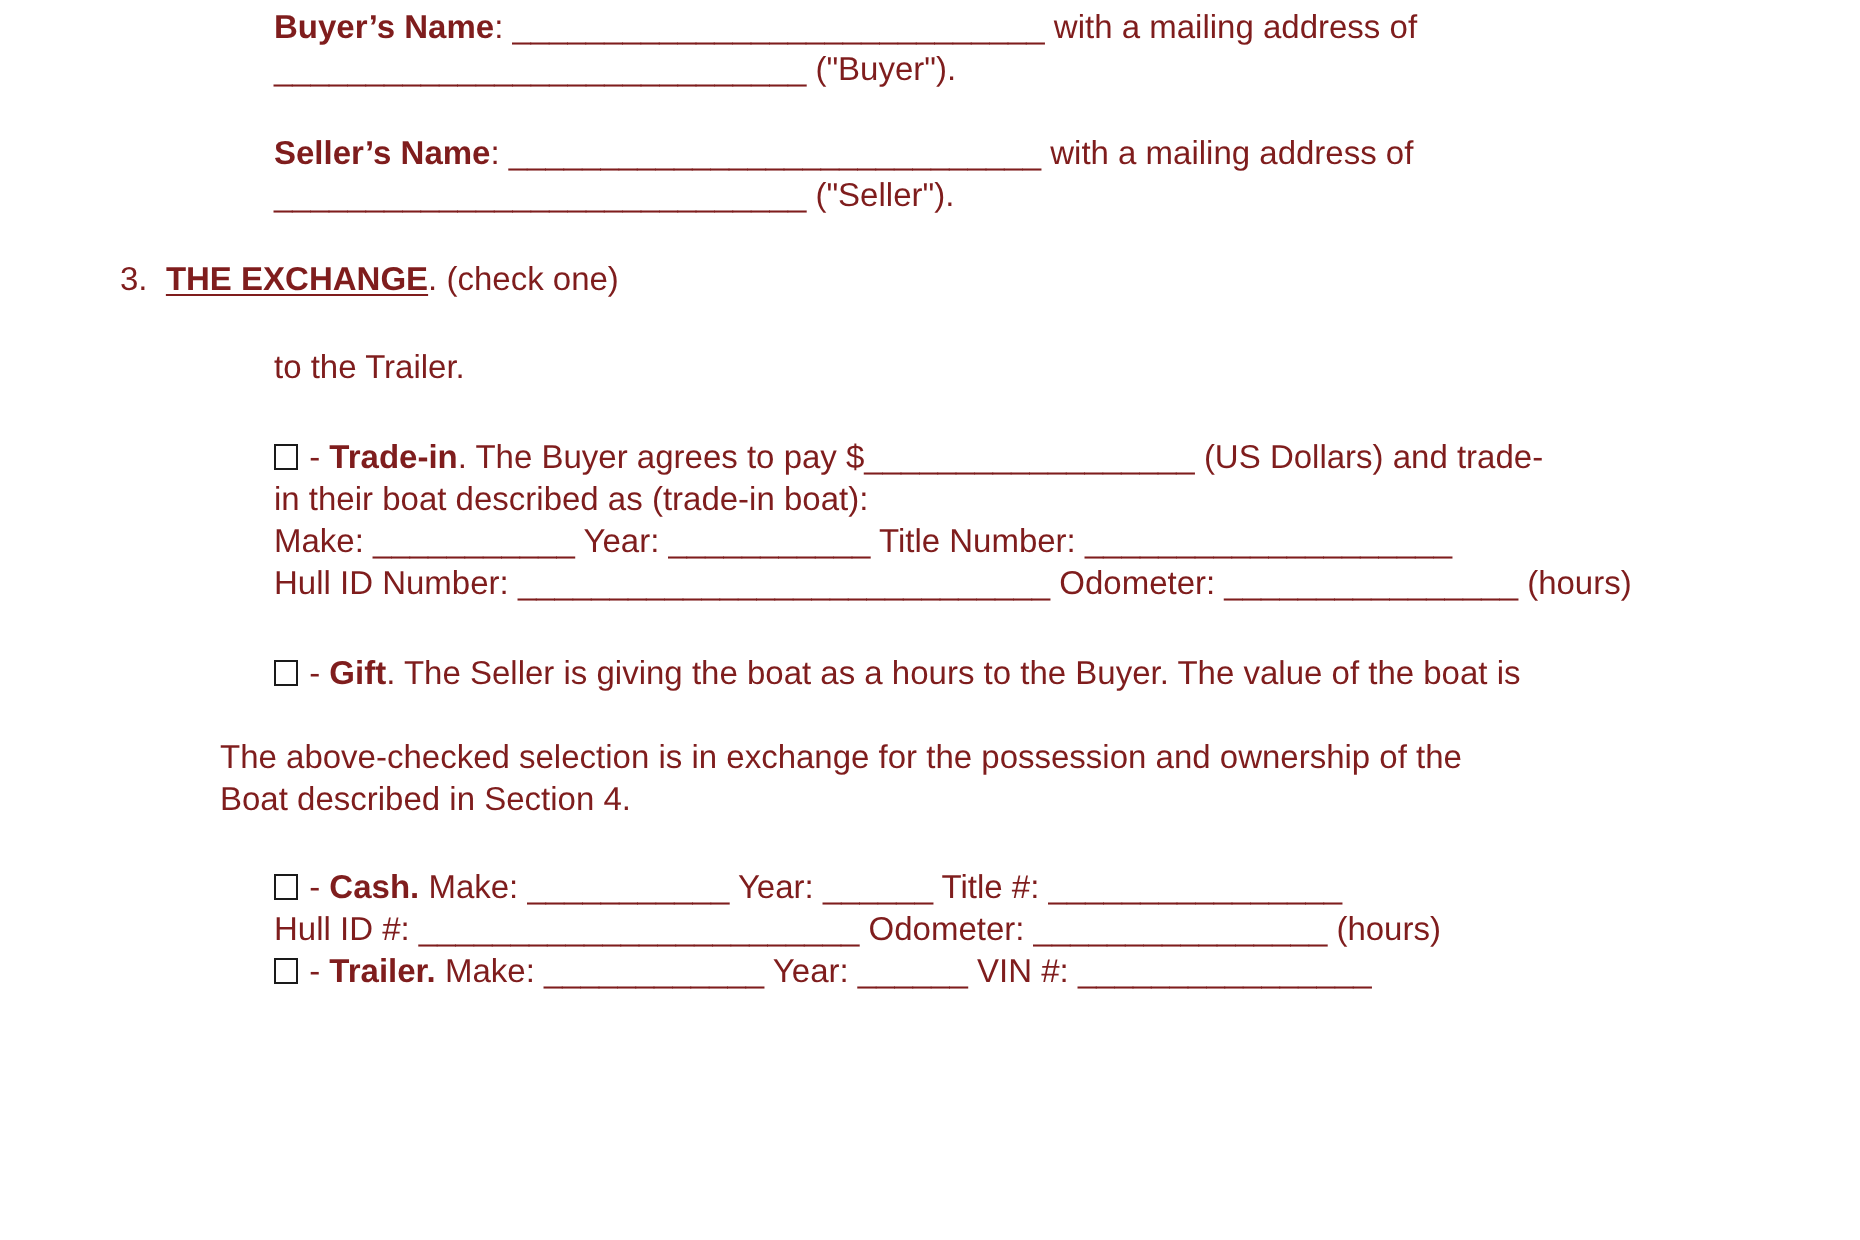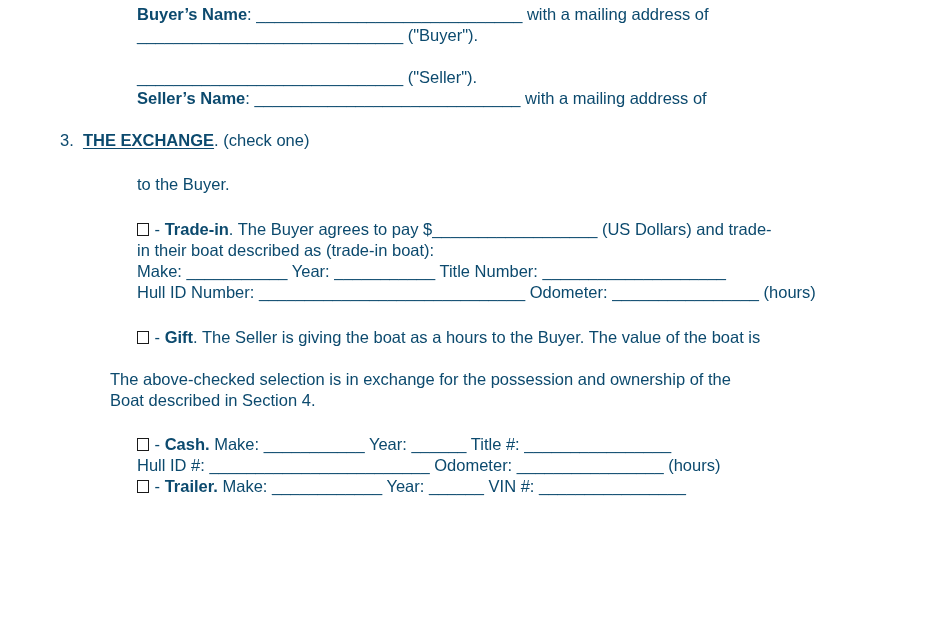--- a/index.html
+++ b/index.html
@@ -3,21 +3,21 @@
 <meta charset="utf-8">
 <style>
   html,body{margin:0;padding:0;background:#ffffff;}
   .page{
     position:relative;
     width:930px;height:620px;
     background:#ffffff;
     overflow:hidden;
     font-family:"Liberation Sans","DejaVu Sans",sans-serif;
     font-size:16.5px;line-height:21px;
-    color:#0c4a6e;
+    color:#7f1d1d;
   }
   .doc{position:absolute;top:4px;left:0;width:930px;}
   .block{white-space:pre;}
   .line{white-space:pre;}
   .bold{font-weight:700;}
   .bold-underline{font-weight:700;text-decoration:underline;text-underline-offset:2px;}
   .checkbox{
     display:inline-block;
     width:10px;height:11px;
     border:1.5px solid #1a1a1a;
@@ -25,22 +25,22 @@
     margin-right:1px;
     box-sizing:content-box;
   }
 </style>
 </head>
 <body>
 
 <div class="page">
   <div class="doc">
       <div class="block" style="margin-left: 137px; margin-top: 0px;"><div class="line"><span class="bold">Buyer’s Name</span><span class="">: _____________________________ with a mailing address of</span></div><div class="line"><span class="">_____________________________ ("Buyer").</span></div></div>
-      <div class="block" style="margin-left: 137px; margin-top: 21px;"><div class="line"><span class="">_____________________________ ("Seller").</span></div><div class="line"><span class="bold">Seller’s Name</span><span class="">: _____________________________ with a mailing address of</span></div></div>
+      <div class="block" style="margin-left: 137px; margin-top: 21px;"><div class="line"><span class="bold">Seller’s Name</span><span class="">: _____________________________ with a mailing address of</span></div><div class="line"><span class="">_____________________________ ("Seller").</span></div></div>
       <div class="block" style="margin-left: 60px; margin-top: 21px;"><div class="line"><span class="">3.  </span><span class="bold-underline">THE EXCHANGE</span><span class="">. (check one)</span></div></div>
-      <div class="block" style="margin-left: 137px; margin-top: 23px;"><div class="line"><span class="">to the Buyer.</span></div></div>
+      <div class="block" style="margin-left: 137px; margin-top: 23px;"><div class="line"><span class="">to the Trailer.</span></div></div>
       <div class="block" style="margin-left: 137px; margin-top: 24px;"><div class="line"><span class="checkbox"></span><span class=""> - </span><span class="bold">Trade-in</span><span class="">. The Buyer agrees to pay $__________________ (US Dollars) and trade-</span></div><div class="line"><span class="">in their boat described as (trade-in boat):</span></div><div class="line"><span class="">Make: ___________ Year: ___________ Title Number: ____________________</span></div><div class="line"><span class="">Hull ID Number: _____________________________ Odometer: ________________ (hours)</span></div></div>
       <div class="block" style="margin-left: 137px; margin-top: 24px;"><div class="line"><span class="checkbox"></span><span class=""> - </span><span class="bold">Gift</span><span class="">. The Seller is giving the boat as a hours to the Buyer. The value of the boat is</span></div></div>
       <div class="block" style="margin-left: 110px; margin-top: 21px;"><div class="line"><span class="">The above-checked selection is in exchange for the possession and ownership of the</span></div><div class="line"><span class="">Boat described in Section 4.</span></div></div>
       <div class="block" style="margin-left: 137px; margin-top: 23px;"><div class="line"><span class="checkbox"></span><span class=""> - </span><span class="bold">Cash.</span><span class=""> Make: ___________ Year: ______ Title #: ________________</span></div><div class="line"><span class="">Hull ID #: ________________________ Odometer: ________________ (hours)</span></div></div>
       <div class="block" style="margin-left: 137px; margin-top: 0px;"><div class="line"><span class="checkbox"></span><span class=""> - </span><span class="bold">Trailer.</span><span class=""> Make: ____________ Year: ______ VIN #: ________________</span></div></div>
     </div>
 </div>
 
 </body></html>

